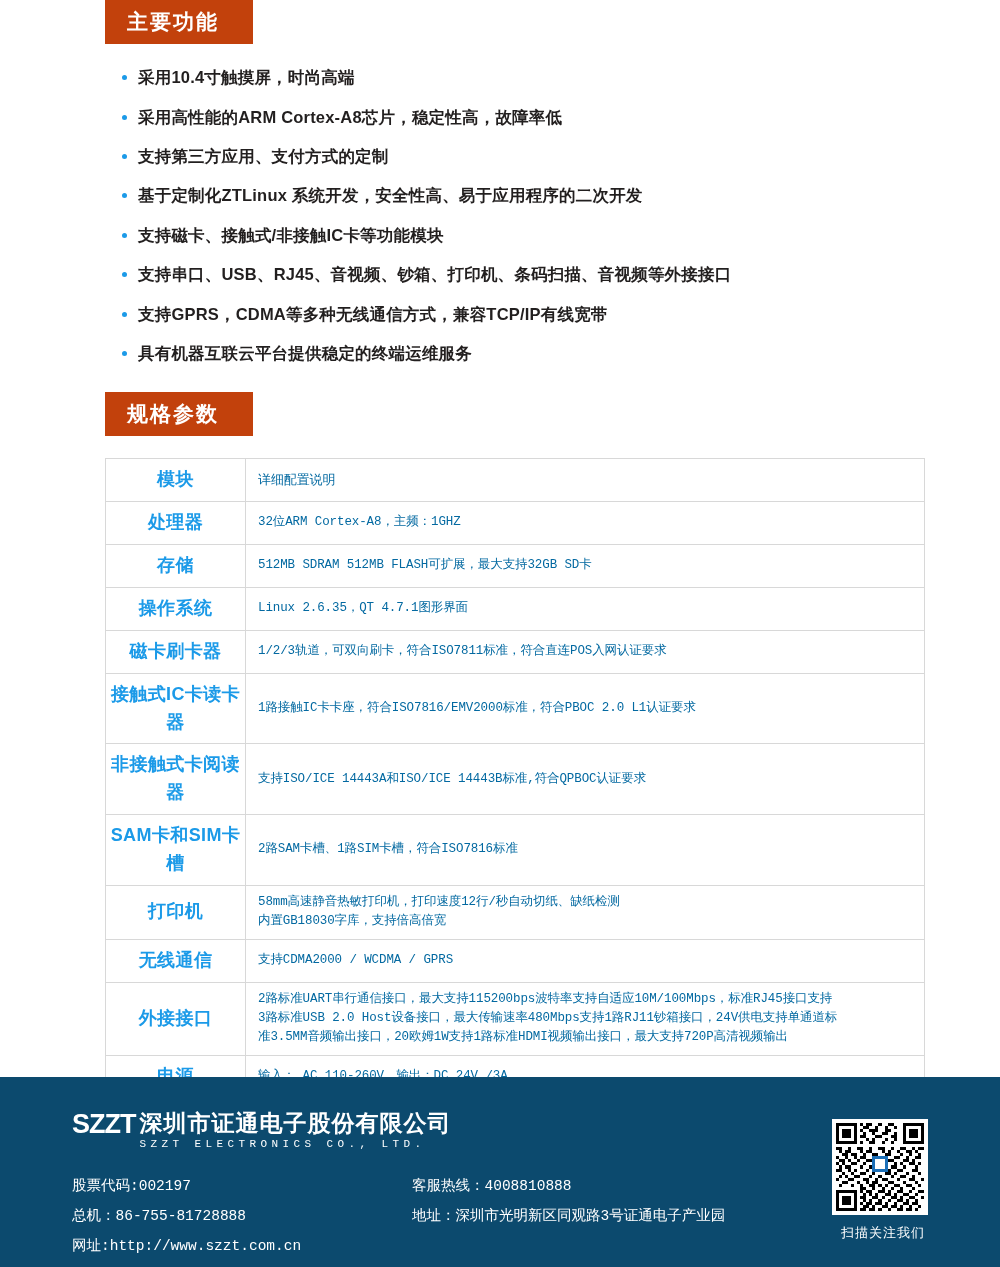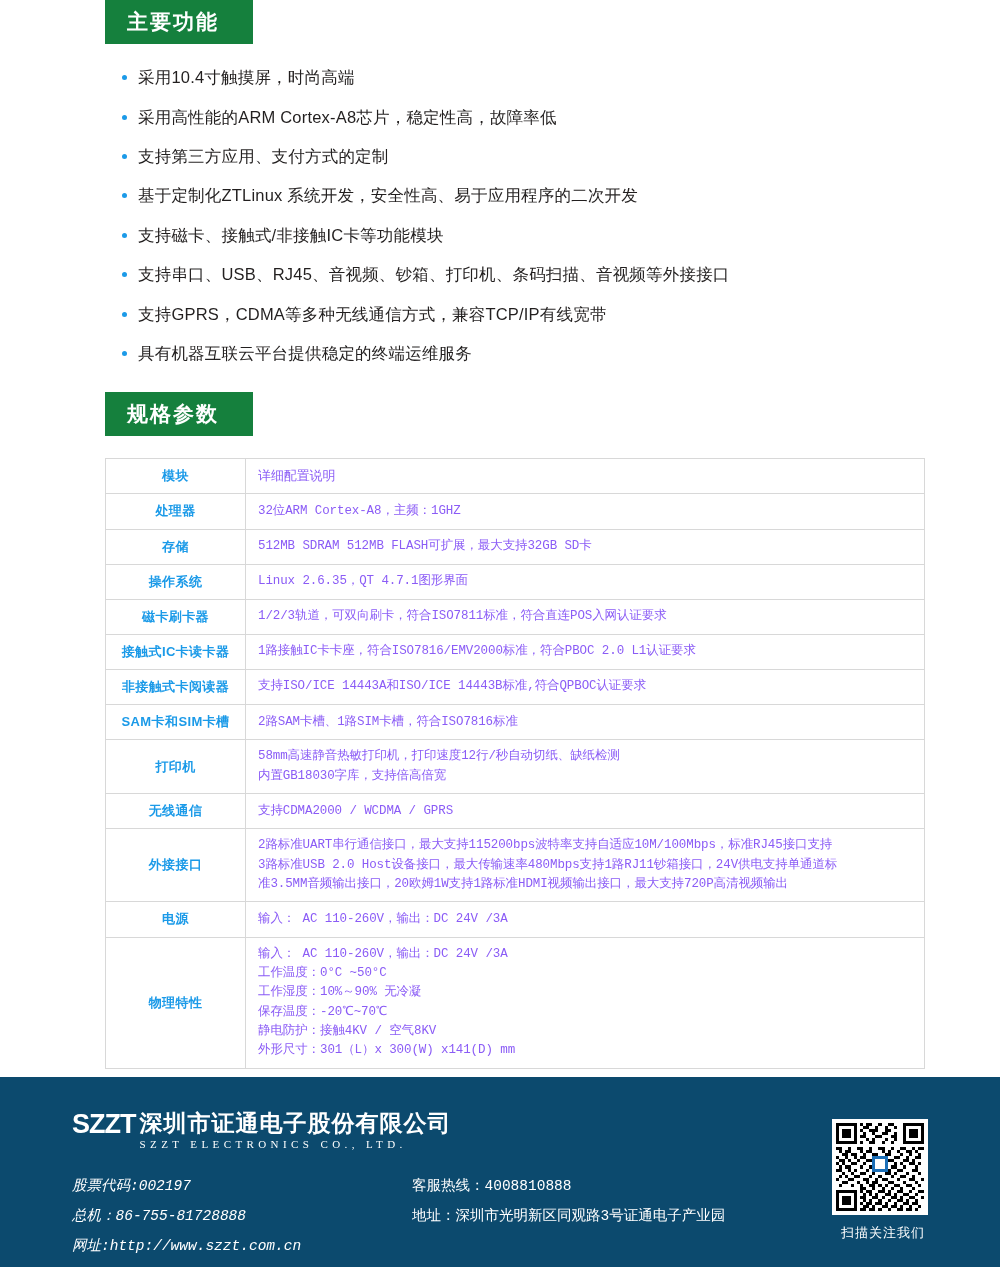--- a/index.html
+++ b/index.html
@@ -13,36 +13,37 @@
     background: #ffffff;
     font-family: "Liberation Sans", sans-serif;
     color: #1a1a1a;
     position: relative;
     overflow: hidden;
   }
 
   
   .section-banner {
     display: inline-block;
-    background: #15803d;
+    background: #c2410c;
     color: #ffffff;
     font-size: 21px;
     font-weight: bold;
     letter-spacing: 2px;
     padding: 9px 34px 10px 22px;
     line-height: 1.2;
   }
   .banner-wrap { padding-left: 105px; }
   .banner-wrap.first { padding-top: 0; }
 
   
   .features {
     margin: 22px 0 0 0;
     padding: 0 0 0 122px;
     list-style: none;
+    font-weight: bold;
   }
   .features li {
     position: relative;
     font-size: 16.5px;
     color: #221f1f;
     line-height: 1.45;
     margin-bottom: 15.5px;
     padding-left: 16px;
     letter-spacing: 0.2px;
   }
@@ -71,26 +72,26 @@
     vertical-align: middle;
     font-size: 13px;
     line-height: 1.55;
   }
   table.spec td.k {
     width: 140px;
     text-align: center;
     color: #1b9ae8;
     font-weight: bold;
     padding: 7px 4px;
-    font-size: 13px;
+    font-size: 18px;
     letter-spacing: 0.4px;
   }
   table.spec td.v {
     padding: 7px 12px;
-    color: #8b5cf6;
+    color: #0369a1;
     font-family: "Liberation Mono", monospace;
     font-size: 12.5px;
     letter-spacing: -0.1px;
   }
   table.spec td.v .ln { display: block; white-space: nowrap; }
 
   
   .footer {
     position: absolute;
     left: 0;
@@ -122,34 +123,34 @@
   .logo-cn {
     font-size: 23px;
     font-weight: bold;
     line-height: 1.05;
     letter-spacing: 1px;
   }
   .logo-sub {
     font-size: 11px;
     letter-spacing: 4.4px;
     margin-top: 3px;
-    font-family: Liberation Serif, serif;
+    font-family: Liberation Mono, monospace;
   }
   .contact {
     margin-top: 22px;
     display: flex;
     gap: 0px;
   }
   .contact .col {
     font-size: 14.5px;
     line-height: 2.05;
     font-family: "Liberation Mono", monospace;
     letter-spacing: 0px;
   }
-  .contact .col.left { width: 340px; font-style: italic; }
+  .contact .col.left { width: 340px; }
   .qr-box {
     position: absolute;
     right: 72px;
     top: 42px;
     width: 96px;
     text-align: center;
   }
   .qr {
     width: 96px;
     height: 96px;

